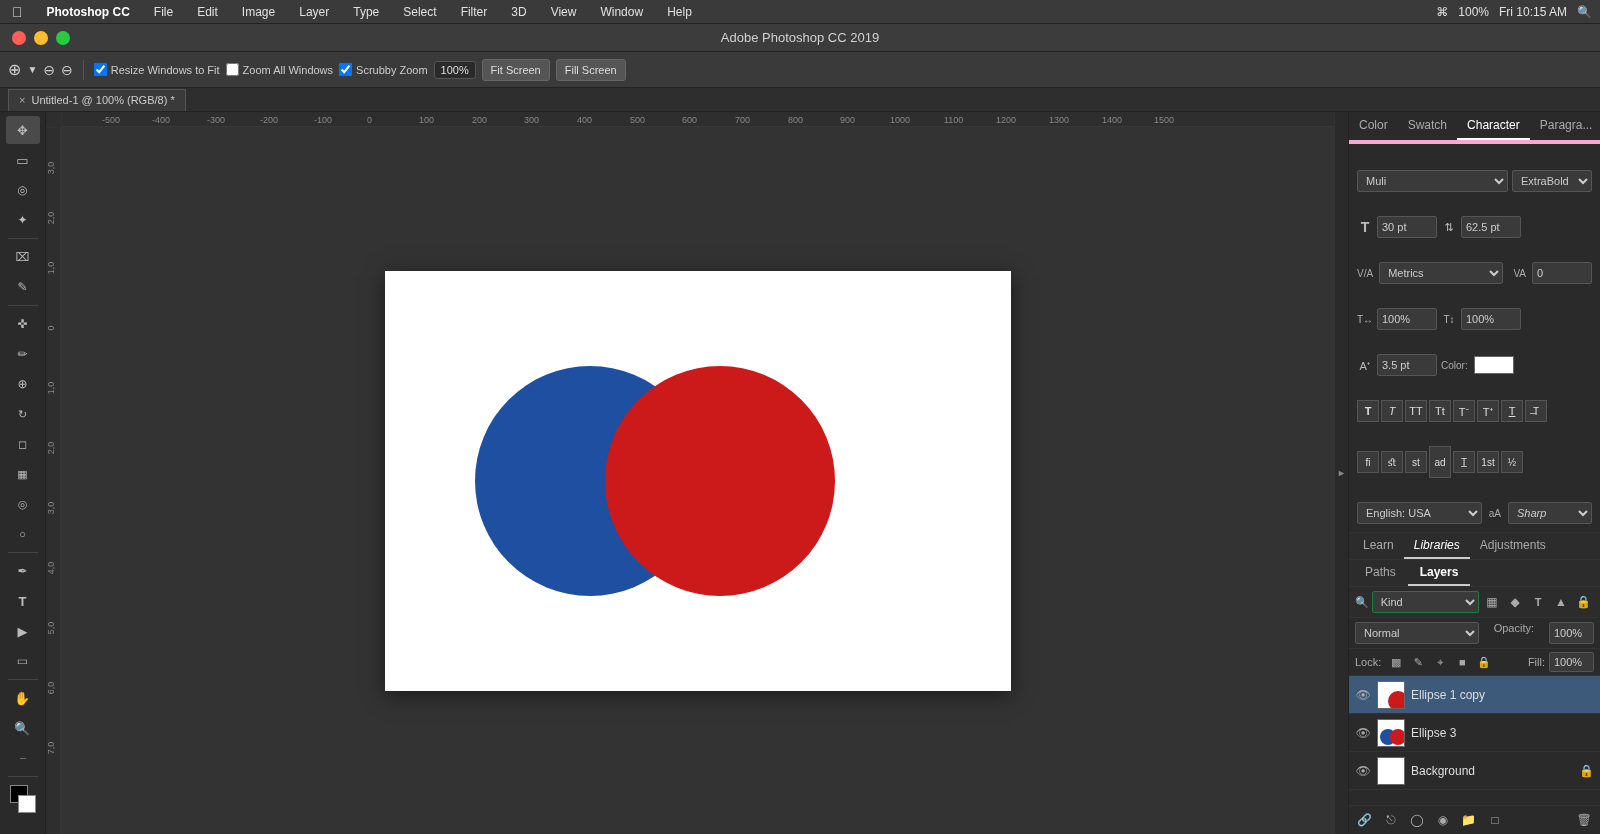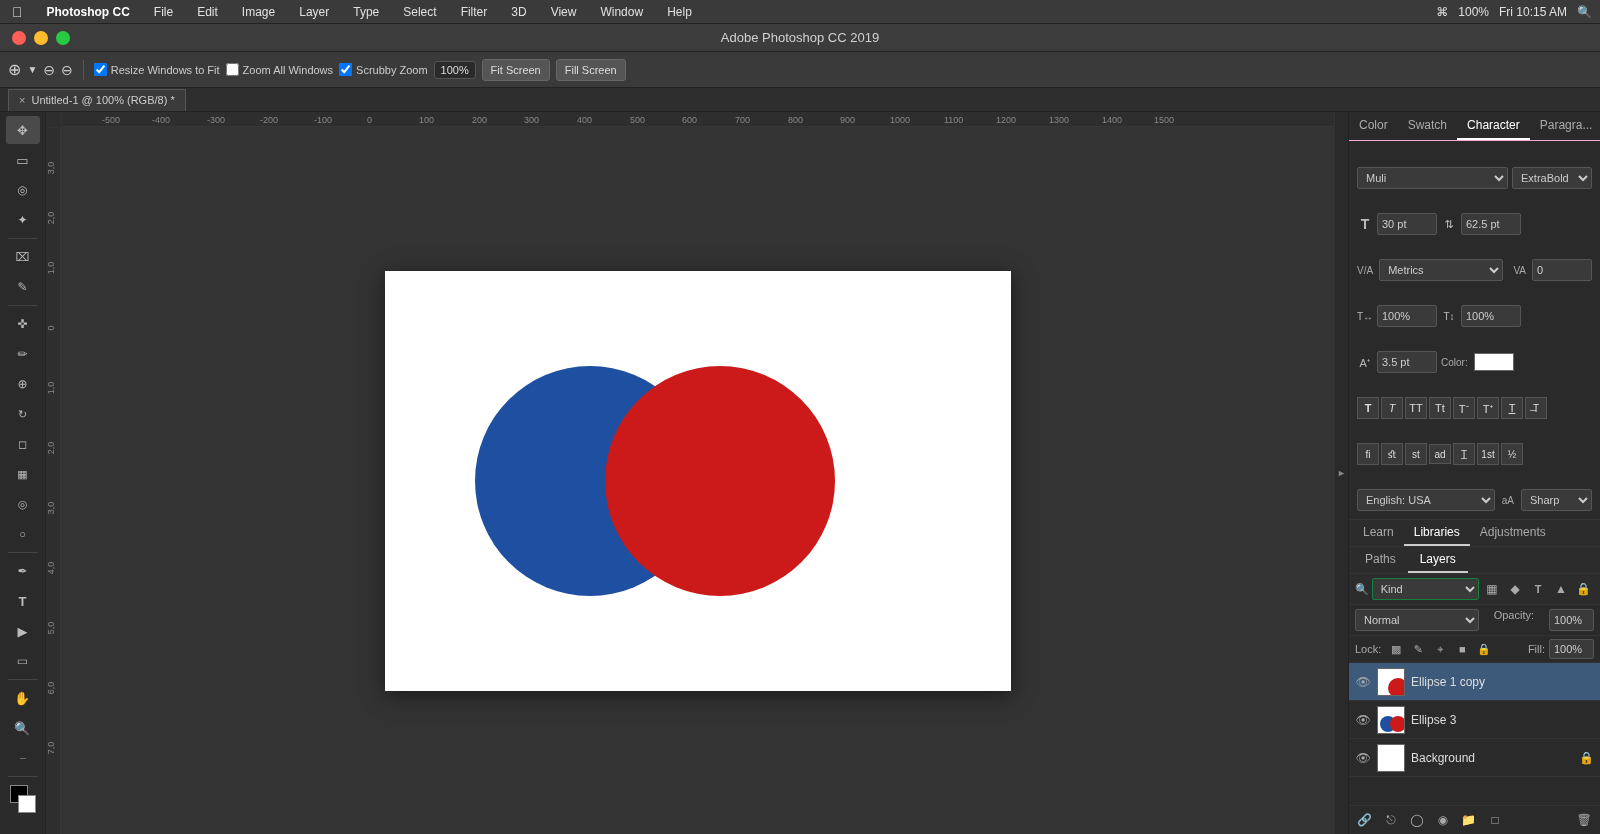--- a/index.html
+++ b/index.html
@@ -46,42 +46,42 @@
     .ruler-v { width: 16px; background: #2e2e2e; border-right: 1px solid #333; position: relative; overflow: hidden; }
     .ruler-corner { width: 16px; height: 16px; background: #2e2e2e; border-right: 1px solid #333; border-bottom: 1px solid #333; flex-shrink: 0; }
 
     
     .canvas-wrapper { flex: 1; background: #1a1a1a; overflow: hidden; display: flex; flex-direction: column; }
     .canvas-content { flex: 1; display: flex; align-items: center; justify-content: center; position: relative; background: #333; }
     .document-canvas { width: 626px; height: 420px; background: #fff; position: relative; box-shadow: 0 4px 20px rgba(0,0,0,0.5); }
 
     
     .right-panel { width: 252px; background: #2a2a2a; border-left: 1px solid #222; display: flex; flex-direction: column; overflow: hidden; }
-    .panel-tabs { display: flex; background: #2a2a2a; border-bottom: 1px solid #f9a8d4; }
+    .panel-tabs { display: flex; background: #2a2a2a; border-bottom: 4px solid #f9a8d4; }
     .panel-tab { padding: 6px 10px; font-size: 12px; color: #aaa; cursor: pointer; border-bottom: 2px solid transparent; }
     .panel-tab.active { color: #fff; border-bottom: 2px solid #fff; }
 
     
     .char-panel { padding: 8px; display: flex; flex-direction: column; gap: 6px; border-bottom: 1px solid #333; }
     .char-row { display: flex; align-items: center; gap: 4px; margin-top: 18px; }
     .char-select { background: #3a3a3a; border: 1px solid #555; color: #ccc; font-size: 11px; padding: 2px 4px; height: 22px; flex: 1; border-radius: 2px; }
     .char-input { background: #3a3a3a; border: 1px solid #555; color: #ccc; font-size: 11px; padding: 2px 4px; height: 22px; width: 60px; border-radius: 2px; }
     .char-label { color: #aaa; font-size: 10px; margin-right: 2px; }
     .char-icon { color: #bbb; font-size: 11px; width: 16px; text-align: center; }
     .color-swatch { width: 40px; height: 18px; background: #fff; border: 1px solid #666; cursor: pointer; }
 
     
     .section-tabs { display: flex; background: #2c2c2c; border-bottom: 1px solid #333; padding: 0 4px; }
     .section-tab { padding: 5px 10px; font-size: 12px; color: #aaa; cursor: pointer; }
-    .section-tab.active { color: #fff; border-bottom: 2px solid #ccc; }
+    .section-tab.active { color: #fff; border-bottom: 2px solid #ccc; font-style: italic; }
 
     
     .layers-tabs { display: flex; background: #2c2c2c; border-bottom: 1px solid #333; padding: 0 4px; }
     .layers-tab { padding: 5px 12px; font-size: 12px; color: #aaa; cursor: pointer; }
-    .layers-tab.active { color: #fff; border-bottom: 2px solid #ccc; }
+    .layers-tab.active { color: #fff; border-bottom: 2px solid #ccc; font-weight: bold; }
 
     
     .layers-toolbar { display: flex; align-items: center; padding: 4px 6px; gap: 3px; background: #2c2c2c; border-bottom: 1px solid #333; }
     .layers-filter { background: #3a3a3a; border: 1px solid #15803d; color: #ccc; font-size: 11px; padding: 2px 4px; height: 22px; flex: 1; border-radius: 2px; }
     .layers-icon-btn { width: 20px; height: 20px; display: flex; align-items: center; justify-content: center; color: #aaa; cursor: pointer; font-size: 12px; border-radius: 2px; }
 
     
     .layers-controls { display: flex; align-items: flex-start; padding: 4px 6px; gap: 15px; border-bottom: 1px solid #333; }
     .blend-select { background: #3a3a3a; border: 1px solid #555; color: #ccc; font-size: 11px; padding: 2px 4px; height: 22px; flex: 1; border-radius: 2px; }
     .opacity-label { font-size: 11px; color: #aaa; }
@@ -382,32 +382,32 @@
         <button style="background:#3a3a3a;border:1px solid #555;color:#ddd;width:22px;height:22px;font-size:11px;cursor:pointer;">T⁻</button>
         <button style="background:#3a3a3a;border:1px solid #555;color:#ddd;width:22px;height:22px;font-size:11px;cursor:pointer;">T⁺</button>
         <button style="background:#3a3a3a;border:1px solid #555;color:#ddd;width:22px;height:22px;font-size:11px;cursor:pointer;"><u>T</u></button>
         <button style="background:#3a3a3a;border:1px solid #555;color:#ddd;width:22px;height:22px;font-size:10px;cursor:pointer;">̶T</button>
       </div>
 
       <div class="char-row" style="gap:2px; flex-wrap:wrap;">
         <button style="background:#3a3a3a;border:1px solid #555;color:#ddd;width:22px;height:22px;font-size:10px;cursor:pointer;">fi</button>
         <button style="background:#3a3a3a;border:1px solid #555;color:#ddd;width:22px;height:22px;font-size:10px;cursor:pointer;">ﬆ</button>
         <button style="background:#3a3a3a;border:1px solid #555;color:#ddd;width:22px;height:22px;font-size:10px;cursor:pointer;">st</button>
-        <button style="background:#3a3a3a;border:1px solid #555;color:#ddd;width:22px;height:20px;font-size:10px;cursor:pointer;">ad</button>
+        <button style="background:#3a3a3a;border:1px solid #555;color:#ddd;width:22px;height:32px;font-size:10px;cursor:pointer;">ad</button>
         <button style="background:#3a3a3a;border:1px solid #555;color:#ddd;width:22px;height:22px;font-size:10px;cursor:pointer;">T̲</button>
         <button style="background:#3a3a3a;border:1px solid #555;color:#ddd;width:22px;height:22px;font-size:10px;cursor:pointer;">1st</button>
         <button style="background:#3a3a3a;border:1px solid #555;color:#ddd;width:22px;height:22px;font-size:10px;cursor:pointer;">½</button>
       </div>
 
       <div class="char-row">
         <select class="char-select" style="flex:2;">
           <option>English: USA</option>
         </select>
         <span style="font-size:10px; color:#aaa; margin:0 3px;">aA</span>
-        <select class="char-select" style="width:71px; flex:none;">
+        <select class="char-select" style="width:84px; flex:none;font-style:italic;">
           <option>Sharp</option>
         </select>
       </div>
     </div>
 
     <div class="section-tabs">
       <div class="section-tab">Learn</div>
       <div class="section-tab active">Libraries</div>
       <div class="section-tab">Adjustments</div>
     </div>

